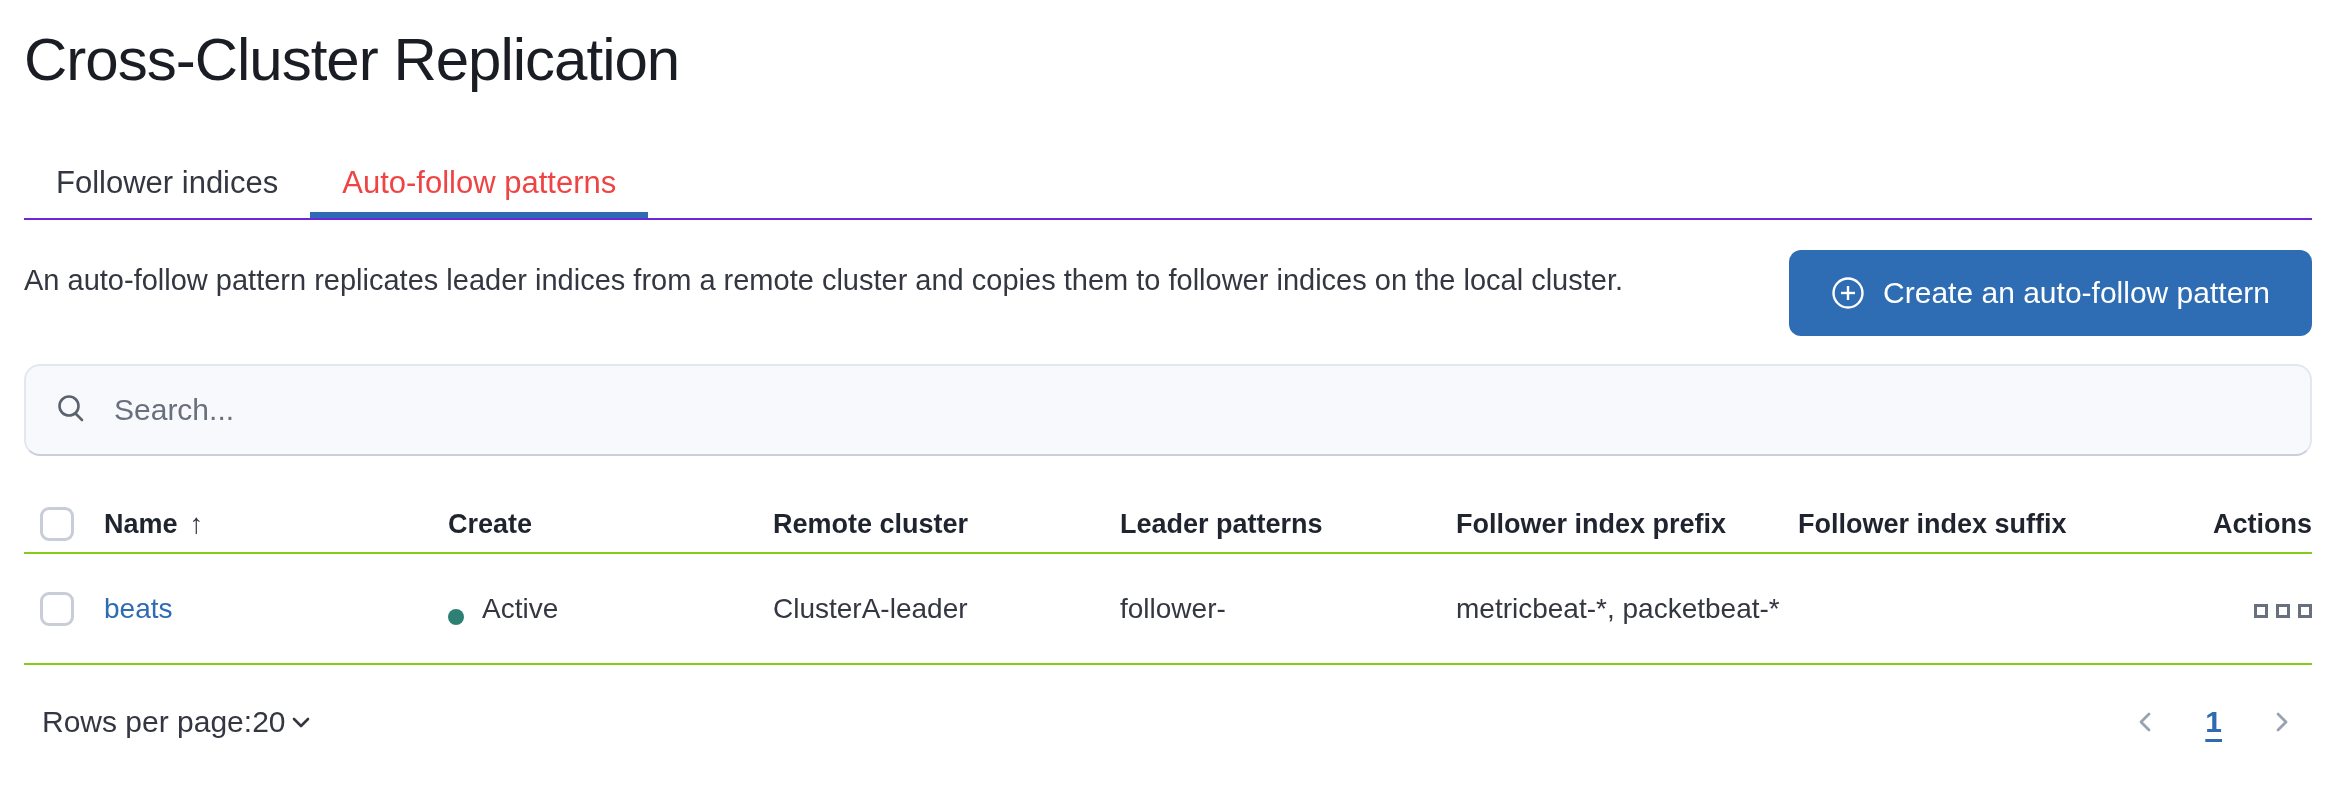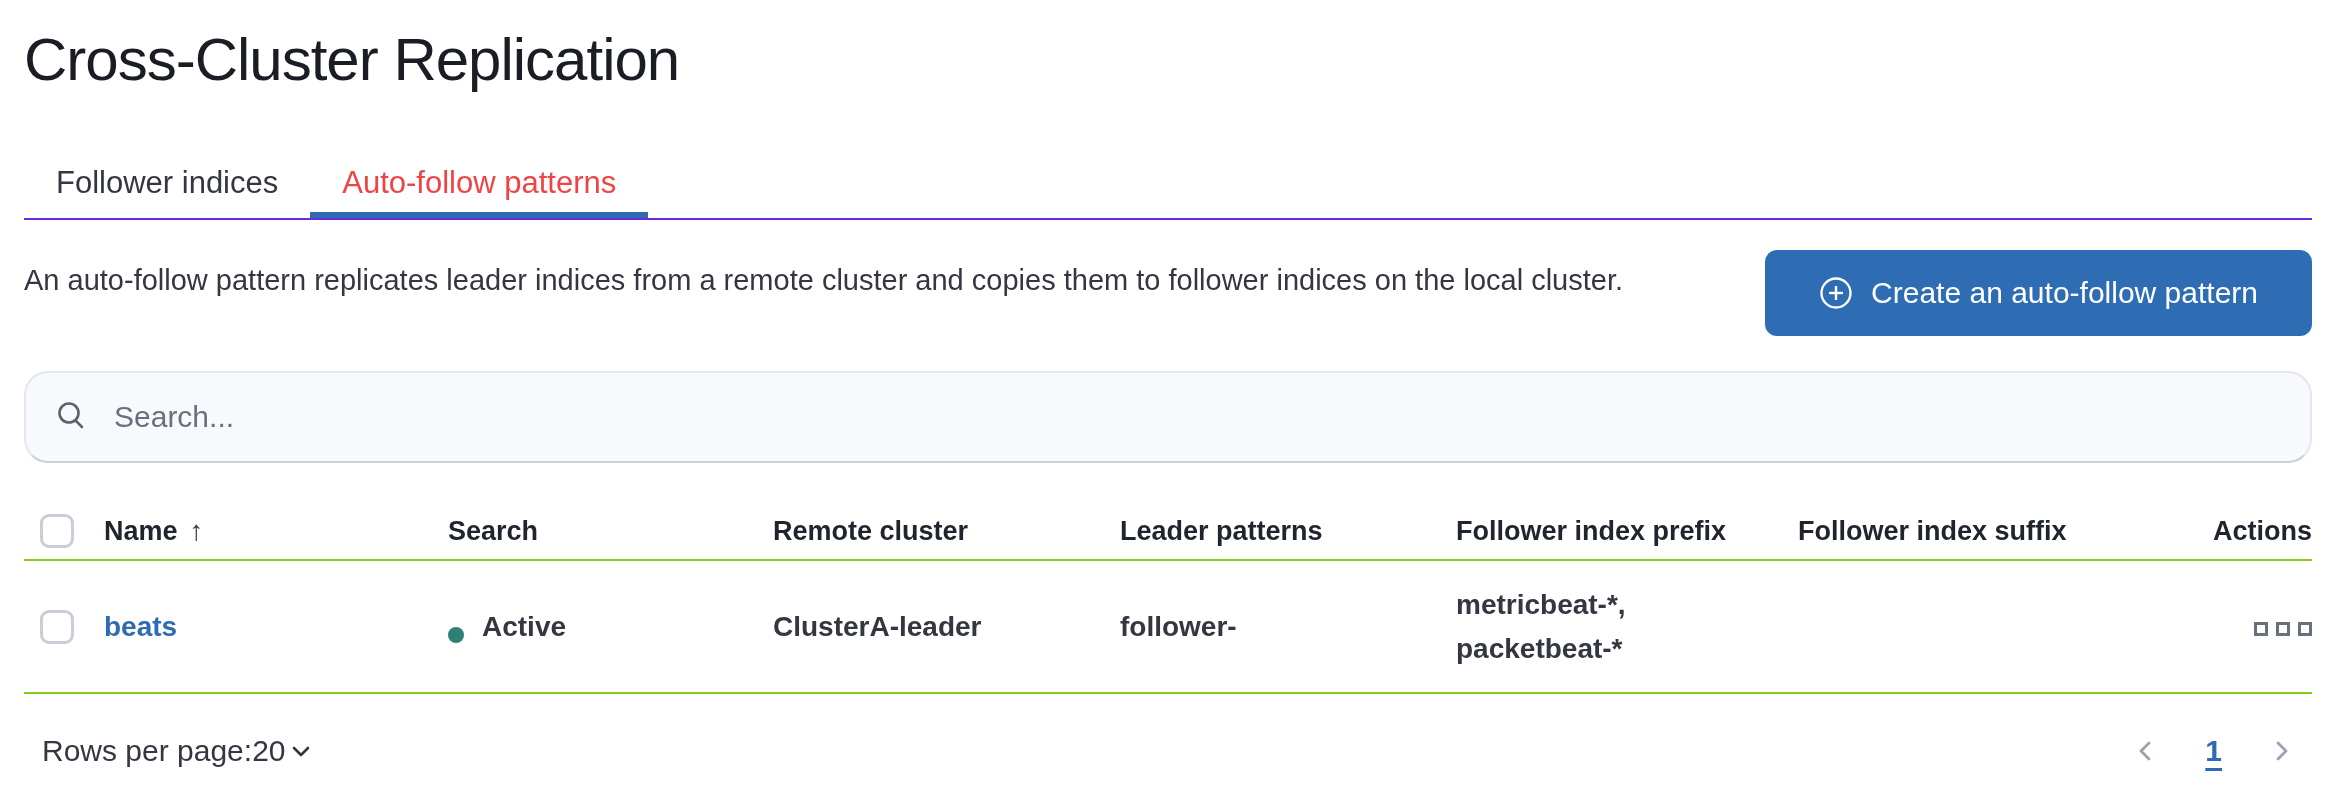--- a/index.html
+++ b/index.html
@@ -57,32 +57,32 @@
     height: 86px;
     background: #2e6db4;
     border: none;
     border-radius: 12px;
     color: #ffffff;
     font-size: 30px;
     font-family: "Liberation Sans", sans-serif;
     display: flex;
     align-items: center;
     gap: 18px;
-    padding: 0 54px;
+    padding: 0 42px;
     cursor: pointer;
   }
 
   
   .search-bar {
-    margin-top: 35px;
+    margin-top: 28px;
     height: 92px;
     background: #f8f9fc;
     border: 2px solid #e2e7f0;
     border-bottom-color: #c9cfdb;
-    border-radius: 24px;
+    border-radius: 16px;
     display: flex;
     align-items: center;
     padding: 0 28px;
     gap: 24px;
   }
   .search-input {
     flex: 1;
     border: none;
     outline: none;
     background: transparent;
@@ -94,21 +94,21 @@
 
   
   .table { margin-top: 40px; }
   .tr {
     display: grid;
     grid-template-columns: 64px 344px 325px 347px 336px 342px 380px 1fr;
     border-bottom: 2px solid #84cc16;
     align-items: center;
   }
   .tr.head { height: 58px; }
-  .tr.row  { height: 133px; font-weight: bold; }
+  .tr.row  { height: 111px; }
   .cell { padding-left: 16px; font-size: 28px; color: #343741; }
   .cell.head-cell { font-size: 27px; font-weight: 700; color: #1f242e; display: flex; align-items: center; }
   .cell.actions { text-align: right; padding-right: 0; }
   .cell.head-cell.actions { display: block; }
   .sort-arrow { font-weight: 400; font-size: 28px; margin-left: 12px; color: #343741; }
 
   .checkbox {
     width: 34px; height: 34px;
     border: 3px solid #c8cdd8;
     border-radius: 9px;
@@ -199,21 +199,21 @@
 
     <div class="tr head">
       <div class="cell">
         <div class="checkbox"></div>
       </div>
       <div class="cell head-cell">
         <span>Name</span>
         <span class="sort-arrow">↑</span>
       </div>
       <div class="cell head-cell">
-        <span>Search</span>
+        <span>Create</span>
       </div>
       <div class="cell head-cell">
         <span>Remote cluster</span>
       </div>
       <div class="cell head-cell">
         <span>Leader patterns</span>
       </div>
       <div class="cell head-cell">
         <span>Follower index prefix</span>
       </div>

